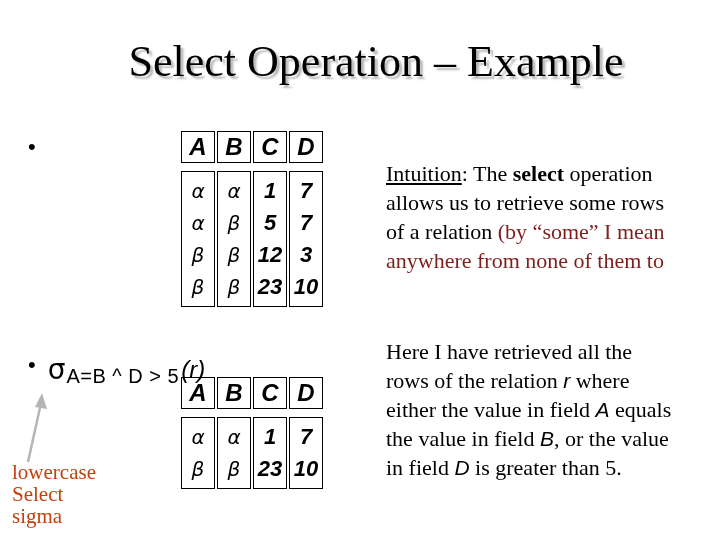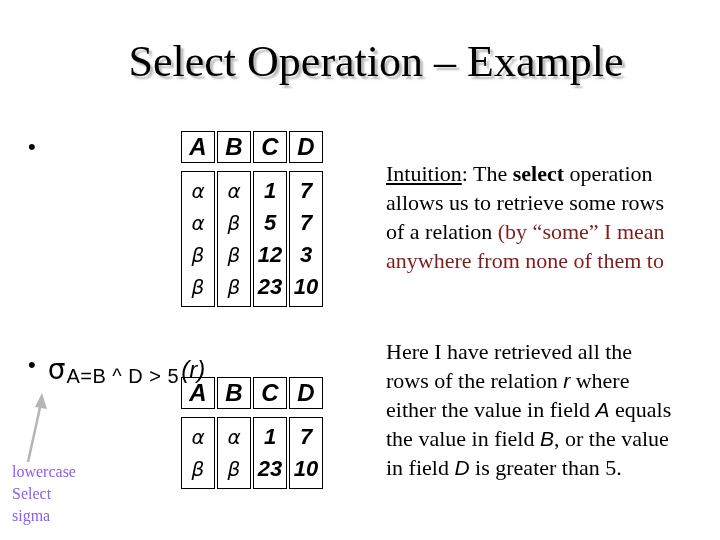--- a/index.html
+++ b/index.html
@@ -71,21 +71,21 @@
   }
   #para-intuition{top:138px;margin-top:21px;}
   #para-explanation{top:318px;margin-top:19px;}
   .rt-u{text-decoration:underline;}
   .rt-b{font-weight:bold;}
   .rt-g{color:#7f1d1d;}
   .rt-v{font-style:italic;font-family:"Liberation Sans",sans-serif;font-size:21px;}
   
   .gray-label{
     position:absolute;left:12px;top:461px;
-    font-size:16px;line-height:22px;color:#8b5cf6;
+    font-size:21px;line-height:22px;color:#c2410c;
     font-family:"Liberation Serif", serif;
   }
   .arrow-wrap{position:absolute;left:18px;top:391px;width:34px;height:76px;}
 </style>
 </head>
 <body>
 
 <div class="title">Select Operation – Example</div>
 
 <div id="bullet-relation" class="bullet-row">

